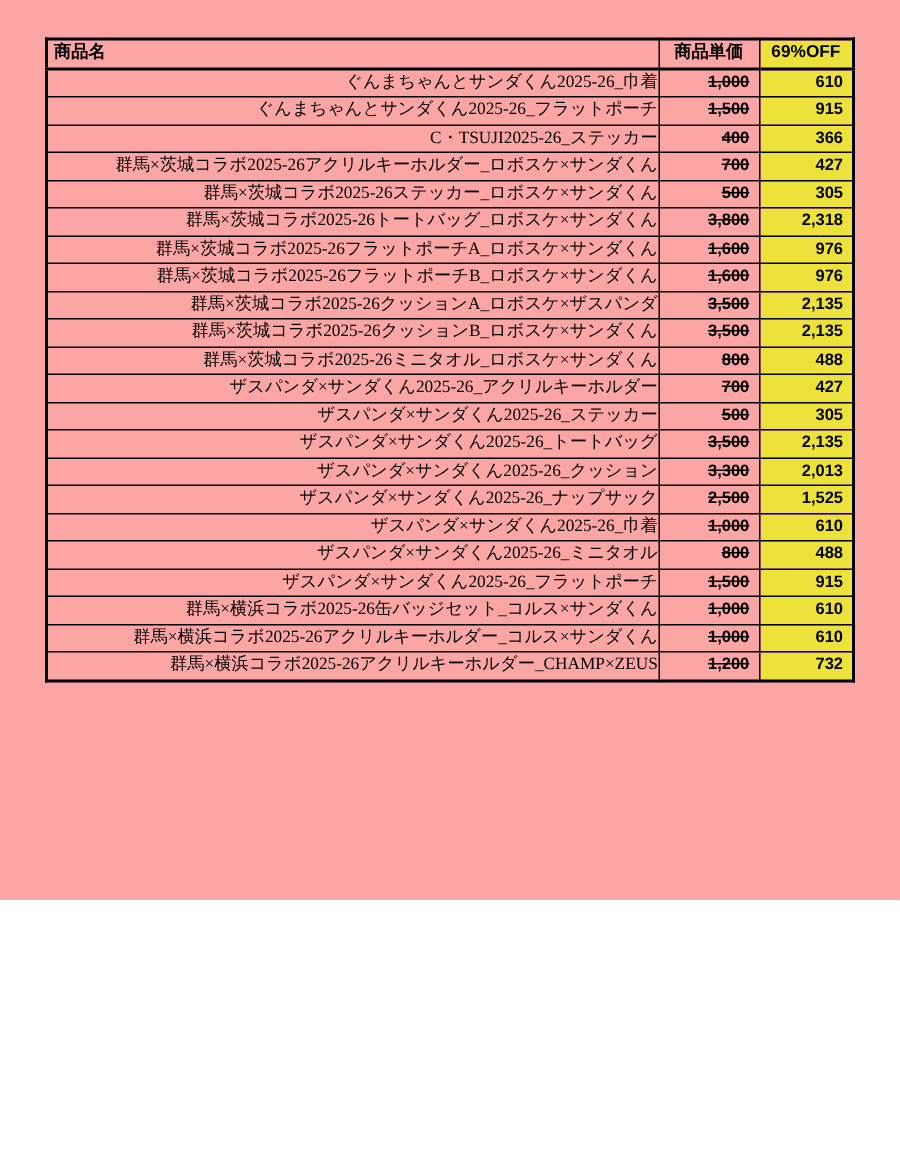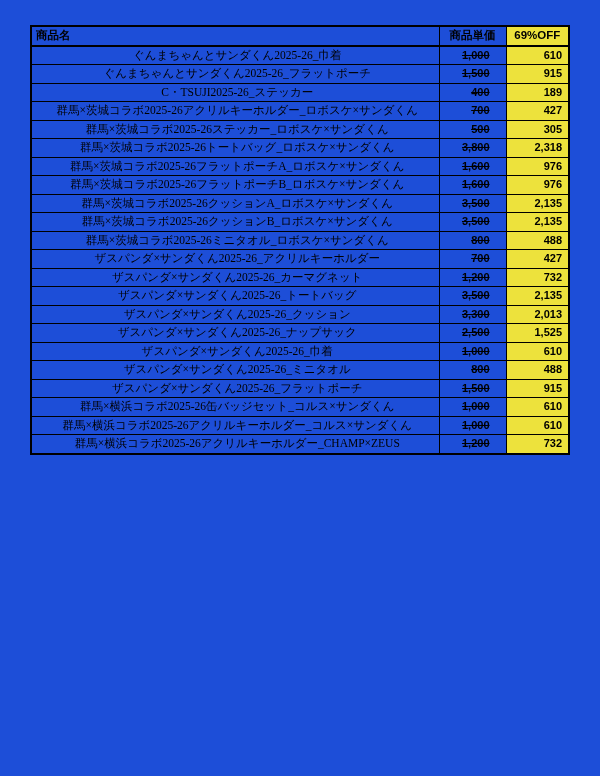--- a/index.html
+++ b/index.html
@@ -1,20 +1,20 @@
 <!DOCTYPE html>
 <html style="--highlight: #EDE23C; --border: #000000; --text: #000000;"><head>
 <meta charset="utf-8">
 <style>
   html, body { margin: 0; padding: 0; background: #ffffff; }
   .page {
     position: relative;
     width: 600px;
-    height: 776px;
-    background: #1d4ed8;
+    height: 600px;
+    background: #fca5a5;
     overflow: hidden;
   }
   :root { --highlight: #EDE23C; --border: #000000; --text: #000000; }
 
   table.price-table {
     position: absolute;
     left: 30px;
     top: 25px;
     width: 538px;
     border-collapse: collapse;
@@ -41,29 +41,29 @@
     font-size: 11.5px;
     border-bottom: 2px solid var(--border);
   }
   th.col-name  { text-align: left; padding-left: 4px; }
   th.col-price { text-align: center; }
   th.col-off   { text-align: center; background: var(--highlight); }
 
   td.cell-name {
     font-family: "Liberation Serif", serif;
     font-size: 11.5px;
-    text-align: center;
+    text-align: right;
     padding-left: 4px;
   }
   td.cell-price {
     font-family: "Liberation Sans", sans-serif;
     font-weight: bold;
     font-size: 11px;
     text-align: right;
-    padding-right: 16px;
+    padding-right: 6px;
   }
   td.cell-price s { text-decoration: line-through; }
   td.cell-off {
     font-family: "Liberation Sans", sans-serif;
     font-weight: bold;
     font-size: 11px;
     text-align: right;
     padding-right: 6px;
     background: var(--highlight);
   }
@@ -97,21 +97,21 @@
     <td class="cell-name">ぐんまちゃんとサンダくん2025-26_フラットポーチ</td>
     <td class="cell-price"><s>1,500</s></td>
     <td class="cell-off">915</td>
   </tr>
 
 
 
   <tr>
     <td class="cell-name">C・TSUJI2025-26_ステッカー</td>
     <td class="cell-price"><s>400</s></td>
-    <td class="cell-off">189</td>
+    <td class="cell-off">366</td>
   </tr>
 
   <tr>
     <td class="cell-name">群馬×茨城コラボ2025-26アクリルキーホルダー_ロボスケ×サンダくん</td>
     <td class="cell-price"><s>700</s></td>
     <td class="cell-off">427</td>
   </tr>
 
   <tr>
     <td class="cell-name">群馬×茨城コラボ2025-26ステッカー_ロボスケ×サンダくん</td>
@@ -131,21 +131,21 @@
     <td class="cell-off">976</td>
   </tr>
 
   <tr>
     <td class="cell-name">群馬×茨城コラボ2025-26フラットポーチB_ロボスケ×サンダくん</td>
     <td class="cell-price"><s>1,600</s></td>
     <td class="cell-off">976</td>
   </tr>
 
   <tr>
-    <td class="cell-name">群馬×茨城コラボ2025-26クッションA_ロボスケ×サンダくん</td>
+    <td class="cell-name">群馬×茨城コラボ2025-26クッションA_ロボスケ×ザスパンダ</td>
     <td class="cell-price"><s>3,500</s></td>
     <td class="cell-off">2,135</td>
   </tr>
 
   <tr>
     <td class="cell-name">群馬×茨城コラボ2025-26クッションB_ロボスケ×サンダくん</td>
     <td class="cell-price"><s>3,500</s></td>
     <td class="cell-off">2,135</td>
   </tr>
 
@@ -154,26 +154,26 @@
     <td class="cell-price"><s>800</s></td>
     <td class="cell-off">488</td>
   </tr>
 
   <tr>
     <td class="cell-name">ザスパンダ×サンダくん2025-26_アクリルキーホルダー</td>
     <td class="cell-price"><s>700</s></td>
     <td class="cell-off">427</td>
   </tr>
 
-
-  <tr>
-    <td class="cell-name">ザスパンダ×サンダくん2025-26_カーマグネット</td>
-    <td class="cell-price"><s>1,200</s></td>
-    <td class="cell-off">732</td>
-  </tr>
+  <tr>
+    <td class="cell-name">ザスパンダ×サンダくん2025-26_ステッカー</td>
+    <td class="cell-price"><s>500</s></td>
+    <td class="cell-off">305</td>
+  </tr>
+
 
   <tr>
     <td class="cell-name">ザスパンダ×サンダくん2025-26_トートバッグ</td>
     <td class="cell-price"><s>3,500</s></td>
     <td class="cell-off">2,135</td>
   </tr>
 
   <tr>
     <td class="cell-name">ザスパンダ×サンダくん2025-26_クッション</td>
     <td class="cell-price"><s>3,300</s></td>

